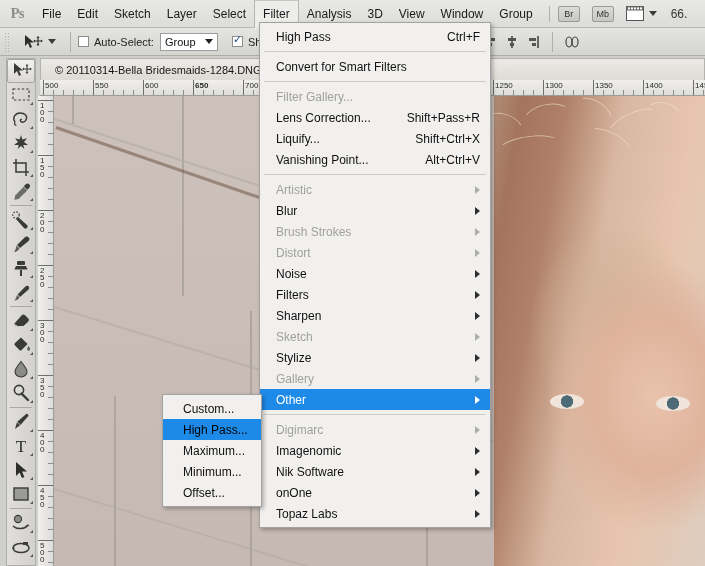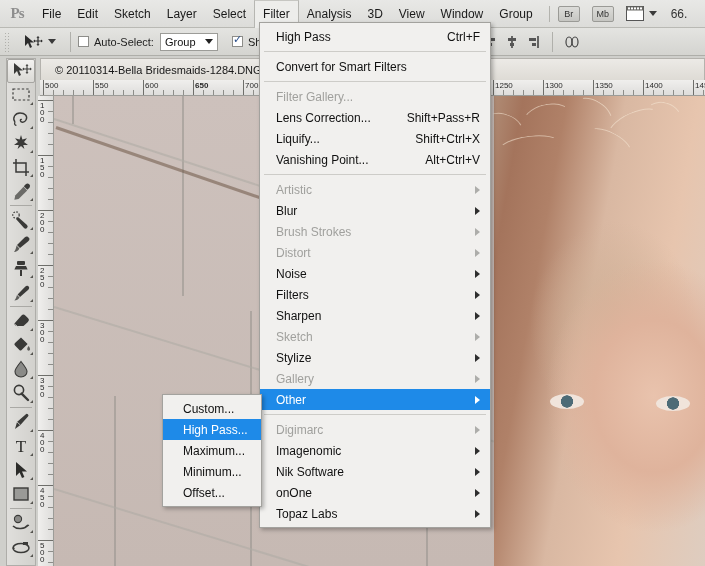--- a/index.html
+++ b/index.html
@@ -185,21 +185,21 @@
   .submenu{
     position:absolute; left:162px; top:394px; width:100px;
     background:#f1f0ee; border:1px solid #a3a29e;
     box-shadow:2px 2px 4px rgba(0,0,0,.28);
     padding:3px 0; z-index:50;
   }
   .sm-row{
     height:21px; display:flex; align-items:center;
     padding-left:20px; font-size:12px; color:#111; white-space:nowrap;
   }
-  .sm-row.hl{ background:#1e8ae8; color:#ffffff;}
+  .sm-row.hl{ background:#1e8ae8; color:#000000;}
 </style>
 </head>
 <body>
 
 <div id="app">
 
   <div class="doc-area"></div>
 
   <div class="doctab">
     <span>© 20110314-Bella Bridesmaids-1284.DNG</span>

